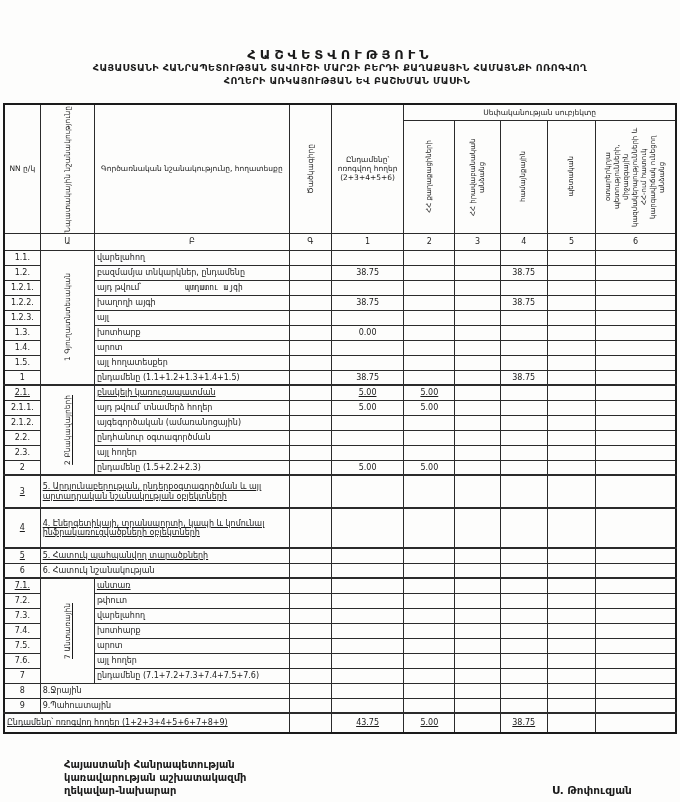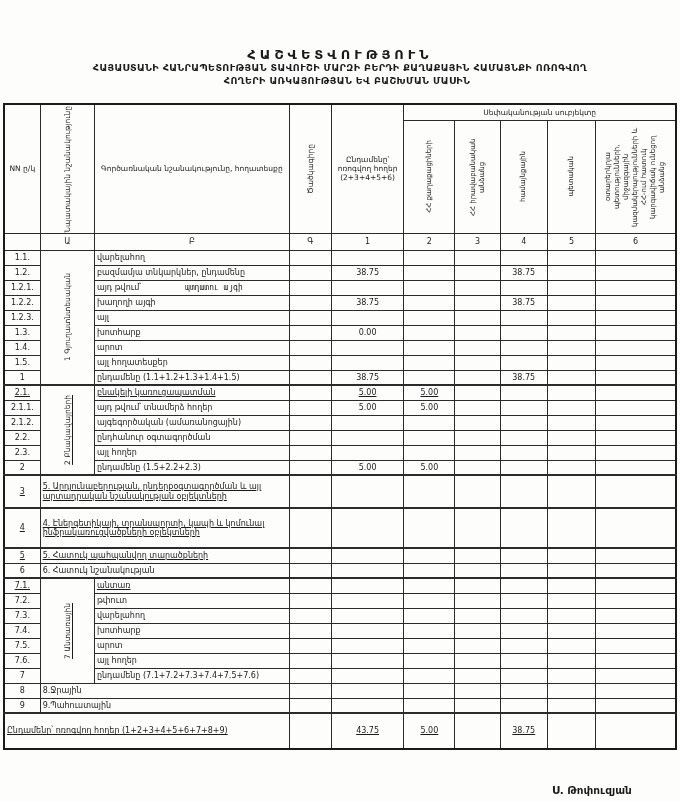--- a/index.html
+++ b/index.html
@@ -32,21 +32,21 @@
   .vt.big{max-height:150px;font-size:7.5px;}
   tbody tr{height:15px;}
   tbody td.c-id{text-align:center;font-size:8px;}
   tbody td.c-grp{text-align:center;}
   tbody td.c-desc{text-align:left;}
   tbody td.c-desc.center{text-align:left;}
   tbody td.c-val{text-align:center;}
   tbody td .pfx{float:left;}
   tbody td .ctr{display:block;text-align:center;font-family:Liberation Mono, monospace;}
   tr.thick-top td{border-top-width:2px;text-decoration:underline;}
-  tr.total-row{height:36px;}
+  tr.total-row{height:20px;}
   tr.total-row td{font-size:8px;}
   tr.sub-row td{text-align:center;font-size:8px;height:16px;}
 
   
   .footer{position:absolute;top:758px;left:64px;font-size:10px;font-weight:bold;line-height:13px;}
   .sign{position:absolute;top:784px;left:552px;font-size:10.5px;font-weight:bold;}
 </style>
 </head>
 <body>
 
@@ -450,15 +450,20 @@
           <td class="c-val">43.75</td>
           <td class="c-val">5.00</td>
           <td class="c-val"></td>
           <td class="c-val">38.75</td>
           <td class="c-val"></td>
           <td class="c-val"></td>
         </tr>
       </tbody>
   </table>
 
+  <div class="footer">
+    <div>Հայաստանի Հանրապետության</div>
+    <div>կառավարության աշխատակազմի</div>
+    <div>ղեկավար-նախարար</div>
+  </div>
   <div class="sign">Ս. Թոփուզյան</div>
 
 </div>
 
 </body></html>

